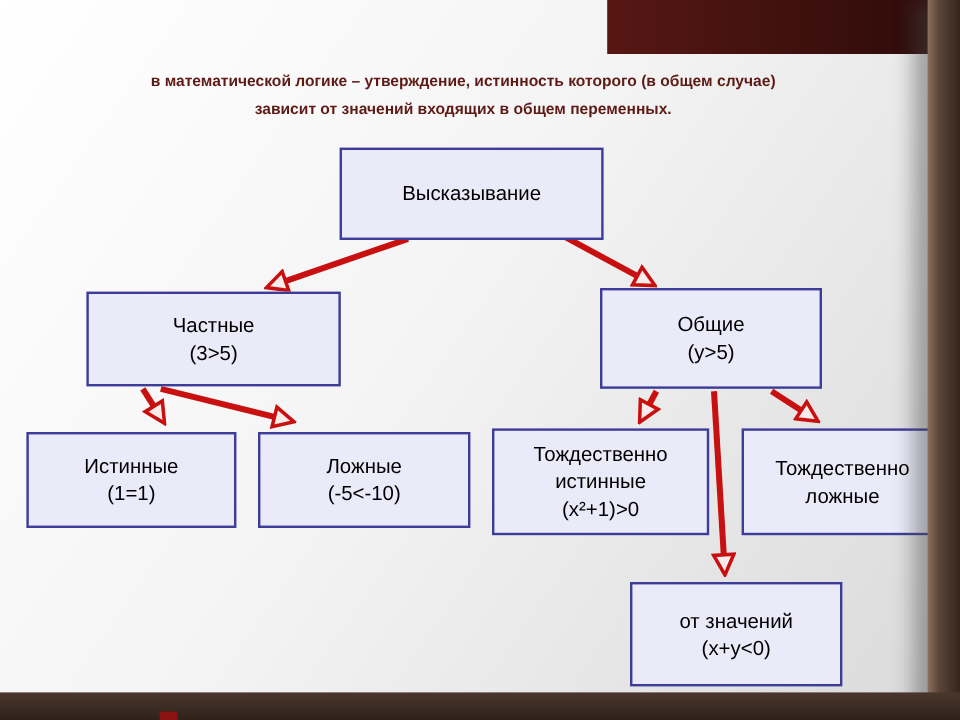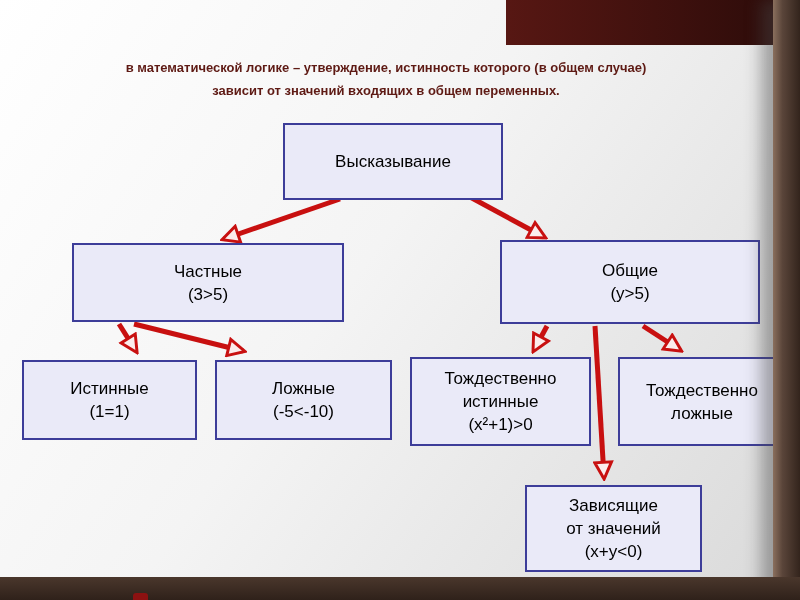--- a/index.html
+++ b/index.html
@@ -50,22 +50,22 @@
   .node{
     position:absolute;
     background:var(--box_bg);
     border:2px solid var(--box_border);
     display:flex;flex-direction:column;justify-content:center;align-items:center;
     text-align:center;
     font-size:17px;line-height:23px;color:#000;
     z-index:3;
   }
   #node-root{left:283px;top:123px;width:220px;height:77px;}
-  #node-private{left:72px;top:243px;width:272px;height:79px;}
-  #node-general{left:500px;top:240px;width:260px;height:84px;}
+  #node-private{left:72px;top:243px;width:212px;height:79px;}
+  #node-general{left:500px;top:240px;width:185px;height:84px;}
   #node-true{left:22px;top:360px;width:175px;height:80px;}
   #node-false{left:215px;top:360px;width:177px;height:80px;}
   #node-ident-true{left:410px;top:357px;width:181px;height:89px;}
   #node-ident-false{left:618px;top:357px;width:168px;height:89px;}
   #node-conditional{left:525px;top:485px;width:177px;height:87px;}
   .side-bar{
     position:absolute;right:0;top:0;bottom:0;width:27px;
     background:linear-gradient(to right,#8a6f5d 0%,#5a453a 35%,#33241c 100%);
     box-shadow:-12px 0 16px rgba(70,70,70,.45);
     z-index:4;
@@ -138,21 +138,20 @@
     <div>истинные</div>
     <div>(х²+1)&gt;0</div>
   </div>
 
   <div class="node" id="node-ident-false">
     <div>Тождественно</div>
     <div>ложные</div>
   </div>
 
   <div class="node" id="node-conditional">
-    <div>Зависящие</div>
     <div>от значений</div>
     <div>(х+у&lt;0)</div>
   </div>
 
   <div class="side-bar"></div>
   <div class="footer-ornament"></div>
   <div class="bottom-bar"></div>
 
 </div>
 

